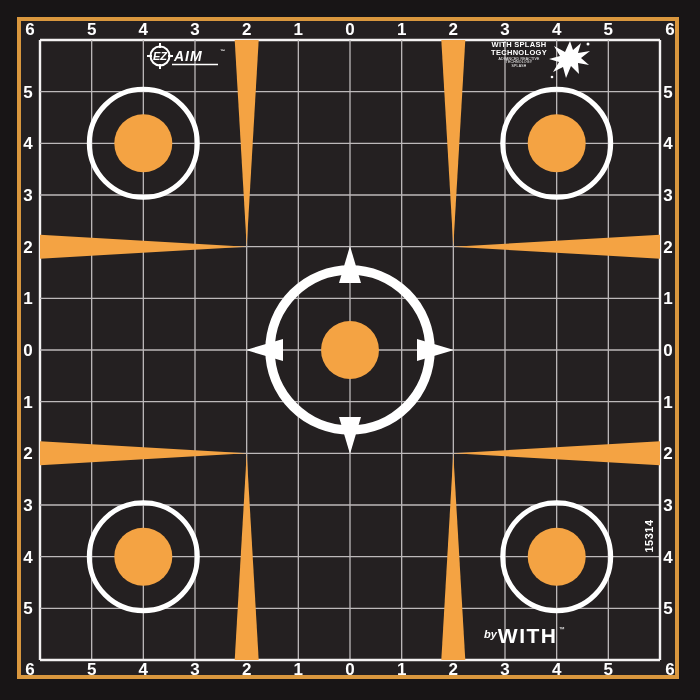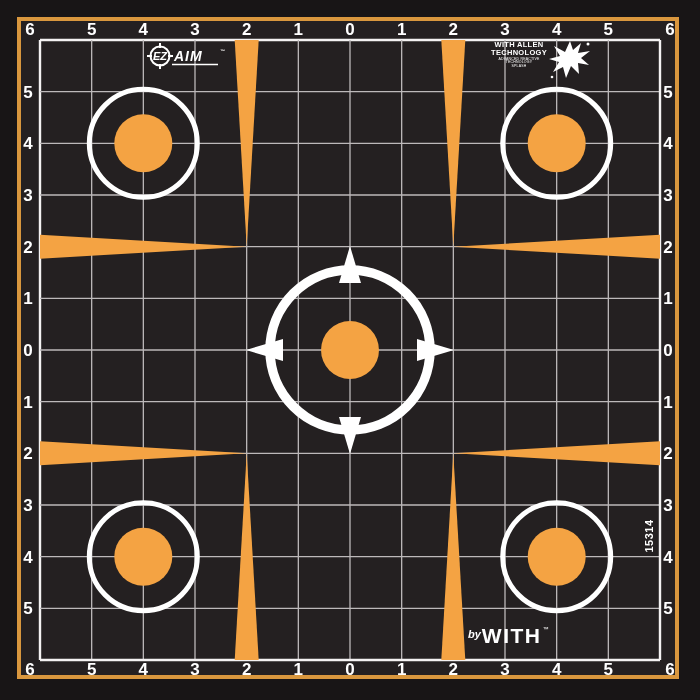--- a/index.html
+++ b/index.html
@@ -34,21 +34,21 @@
   .underln{stroke:var(--white);stroke-width:1.4;}
   
   .splash{position:absolute;left:486px;top:41px;width:66px;color:var(--white);
           text-align:center;line-height:1.1;}
   .splash .l1{font-size:7.5px;font-weight:bold;letter-spacing:.3px;}
   .splash .sub{font-size:3.5px;letter-spacing:.2px;}
   .splashicon{position:absolute;left:548px;top:40px;}
   .blob{fill:var(--white);}
   
   .allen{position:absolute;left:468px;top:624px;display:flex;align-items:flex-start;color:var(--white);}
-  .allen .by{font-size:11px;font-style:italic;font-weight:bold;margin-top:4px;margin-right:1px;}
+  .allen .by{font-size:11px;font-style:italic;font-weight:bold;margin-top:4px;margin-right:1px;margin-left:16px;}
   .allen .name{font-size:21px;font-weight:bold;letter-spacing:1.5px;}
   .allen .tm{font-size:6px;margin-top:2px;margin-left:1px;}
   
   .sku{position:absolute;left:634px;top:514px;width:30px;height:44px;display:flex;
        align-items:center;justify-content:center;}
   .sku span{transform:rotate(-90deg);color:var(--white);font-weight:bold;font-size:11px;
             letter-spacing:.5px;white-space:nowrap;}
 </style>
 </head>
 <body>
@@ -192,21 +192,21 @@
       <line class="tick" x1="1" y1="14" x2="6" y2="14"></line>
       <line class="tick" x1="22" y1="14" x2="27" y2="14"></line>
     </g>
     <text class="ezt" x="14" y="18">EZ</text>
     <text class="aimt" x="28" y="19">AIM</text>
     <line class="underln" x1="26" y1="22.5" x2="72" y2="22.5"></line>
     <text class="tmt" x="74" y="11">™</text>
   </svg>
 
   <div class="splash">
-    <div class="l1">WITH ALLEN</div>
+    <div class="l1">WITH SPLASH</div>
     <div class="l1">TECHNOLOGY</div>
     <div class="sub">ADVANCED REACTIVE TECHNOLOGY</div>
     <div class="sub">SPLASH</div>
   </div>
 
   <svg class="splashicon" width="44" height="42" viewBox="0 0 44 42">
     <polygon class="blob" points="22,1 25,10 33,3 30,13 42,11 33,18 41,25 30,23 31,34 23,26 18,38 15,27 5,32 11,22 1,19 12,16 6,6 17,12"></polygon>
     <circle class="blob" cx="40" cy="4" r="1.5"></circle>
     <circle class="blob" cx="4" cy="37" r="1.3"></circle>
   </svg>

